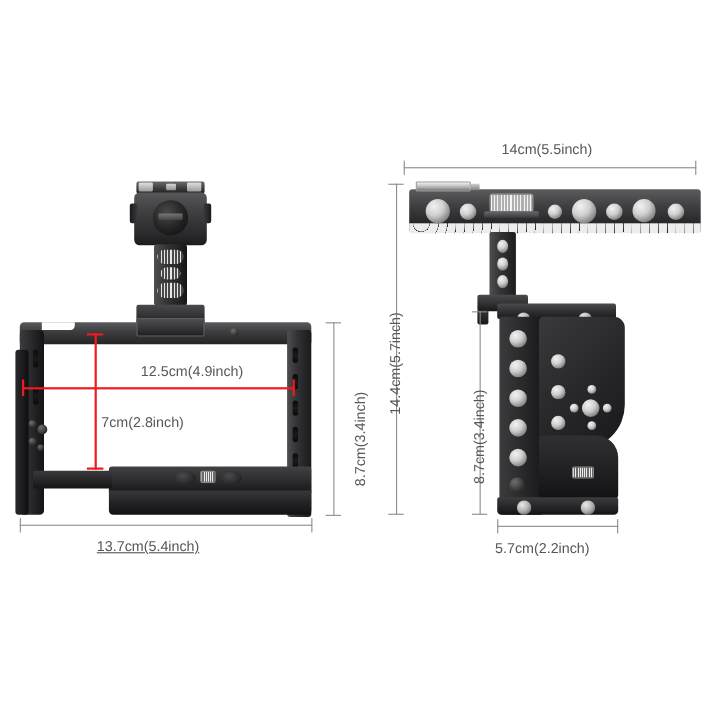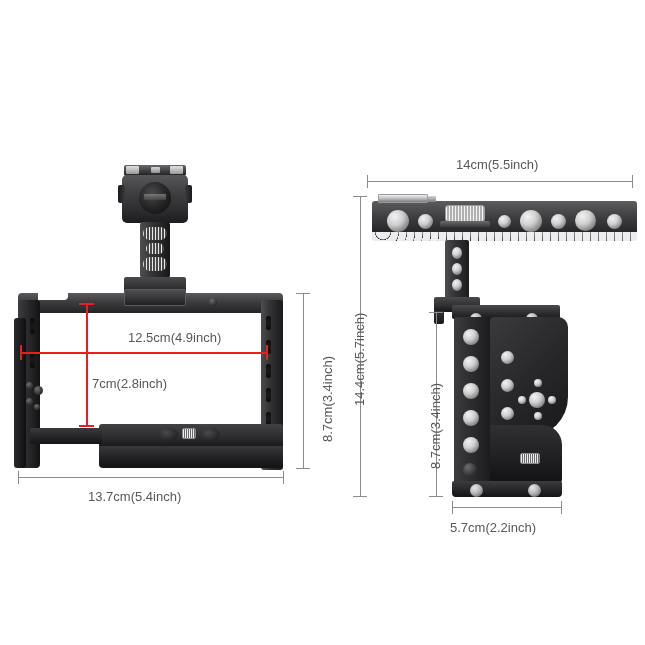--- a/index.html
+++ b/index.html
@@ -202,29 +202,29 @@
     <div class="redline-v" style="left:86px;top:303px;height:124px;"></div>
     <div class="redcap-h" style="left:79px;top:303px;width:15px;height:2px;"></div>
     <div class="redcap-h" style="left:79px;top:425px;width:15px;height:2px;"></div>
 
     <div class="dim-label" style="left:128px;top:330px;">12.5cm(4.9inch)</div>
     <div class="dim-label" style="left:92px;top:376px;">7cm(2.8inch)</div>
 
     <div class="dimline-h" style="left:18px;top:477px;width:266px;"></div>
     <div class="tick-v" style="left:18px;top:471px;height:13px;"></div>
     <div class="tick-v" style="left:283px;top:471px;height:13px;"></div>
-    <div class="dim-label" style="left:88px;top:489px;">13.7cm(5.4inch)</div>
+    <div class="dim-label" style="left:88px;top:489px;text-decoration:underline;">13.7cm(5.4inch)</div>
 
     <div class="dimline-v" style="left:303px;top:293px;height:175px;"></div>
     <div class="tick-h" style="left:296px;top:293px;width:14px;"></div>
     <div class="tick-h" style="left:296px;top:468px;width:14px;"></div>
     <div class="dim-label vert-up" style="left:320px;top:442px;">8.7cm(3.4inch)</div>
   </div>
 
-  <div class="fig" style="left:330px;top:0;width:315px;height:530px;margin-top:29px;">
+  <div class="fig" style="left:330px;top:0;width:315px;height:530px;">
 
     <div class="metal" style="left:42px;top:172px;width:265px;height:40px;border-radius:3px;
                 background:linear-gradient(180deg,#5c5c5e 0%,#3e3e40 40%,#2a2a2c 72%,#161618 100%);"></div>
 
     <div style="position:absolute;left:42px;top:203px;width:265px;height:10px;
                 background:repeating-radial-gradient(circle at 11px 0px, #ffffff 0px, #ffffff 7px, rgba(0,0,0,0) 8px);
                 opacity:.92;"></div>
 
     <div style="position:absolute;left:48px;top:165px;width:50px;height:9px;border-radius:1px;
                 background:linear-gradient(180deg,#f0f0f0 0%,#b8b8b8 55%,#7a7a7a 100%);

